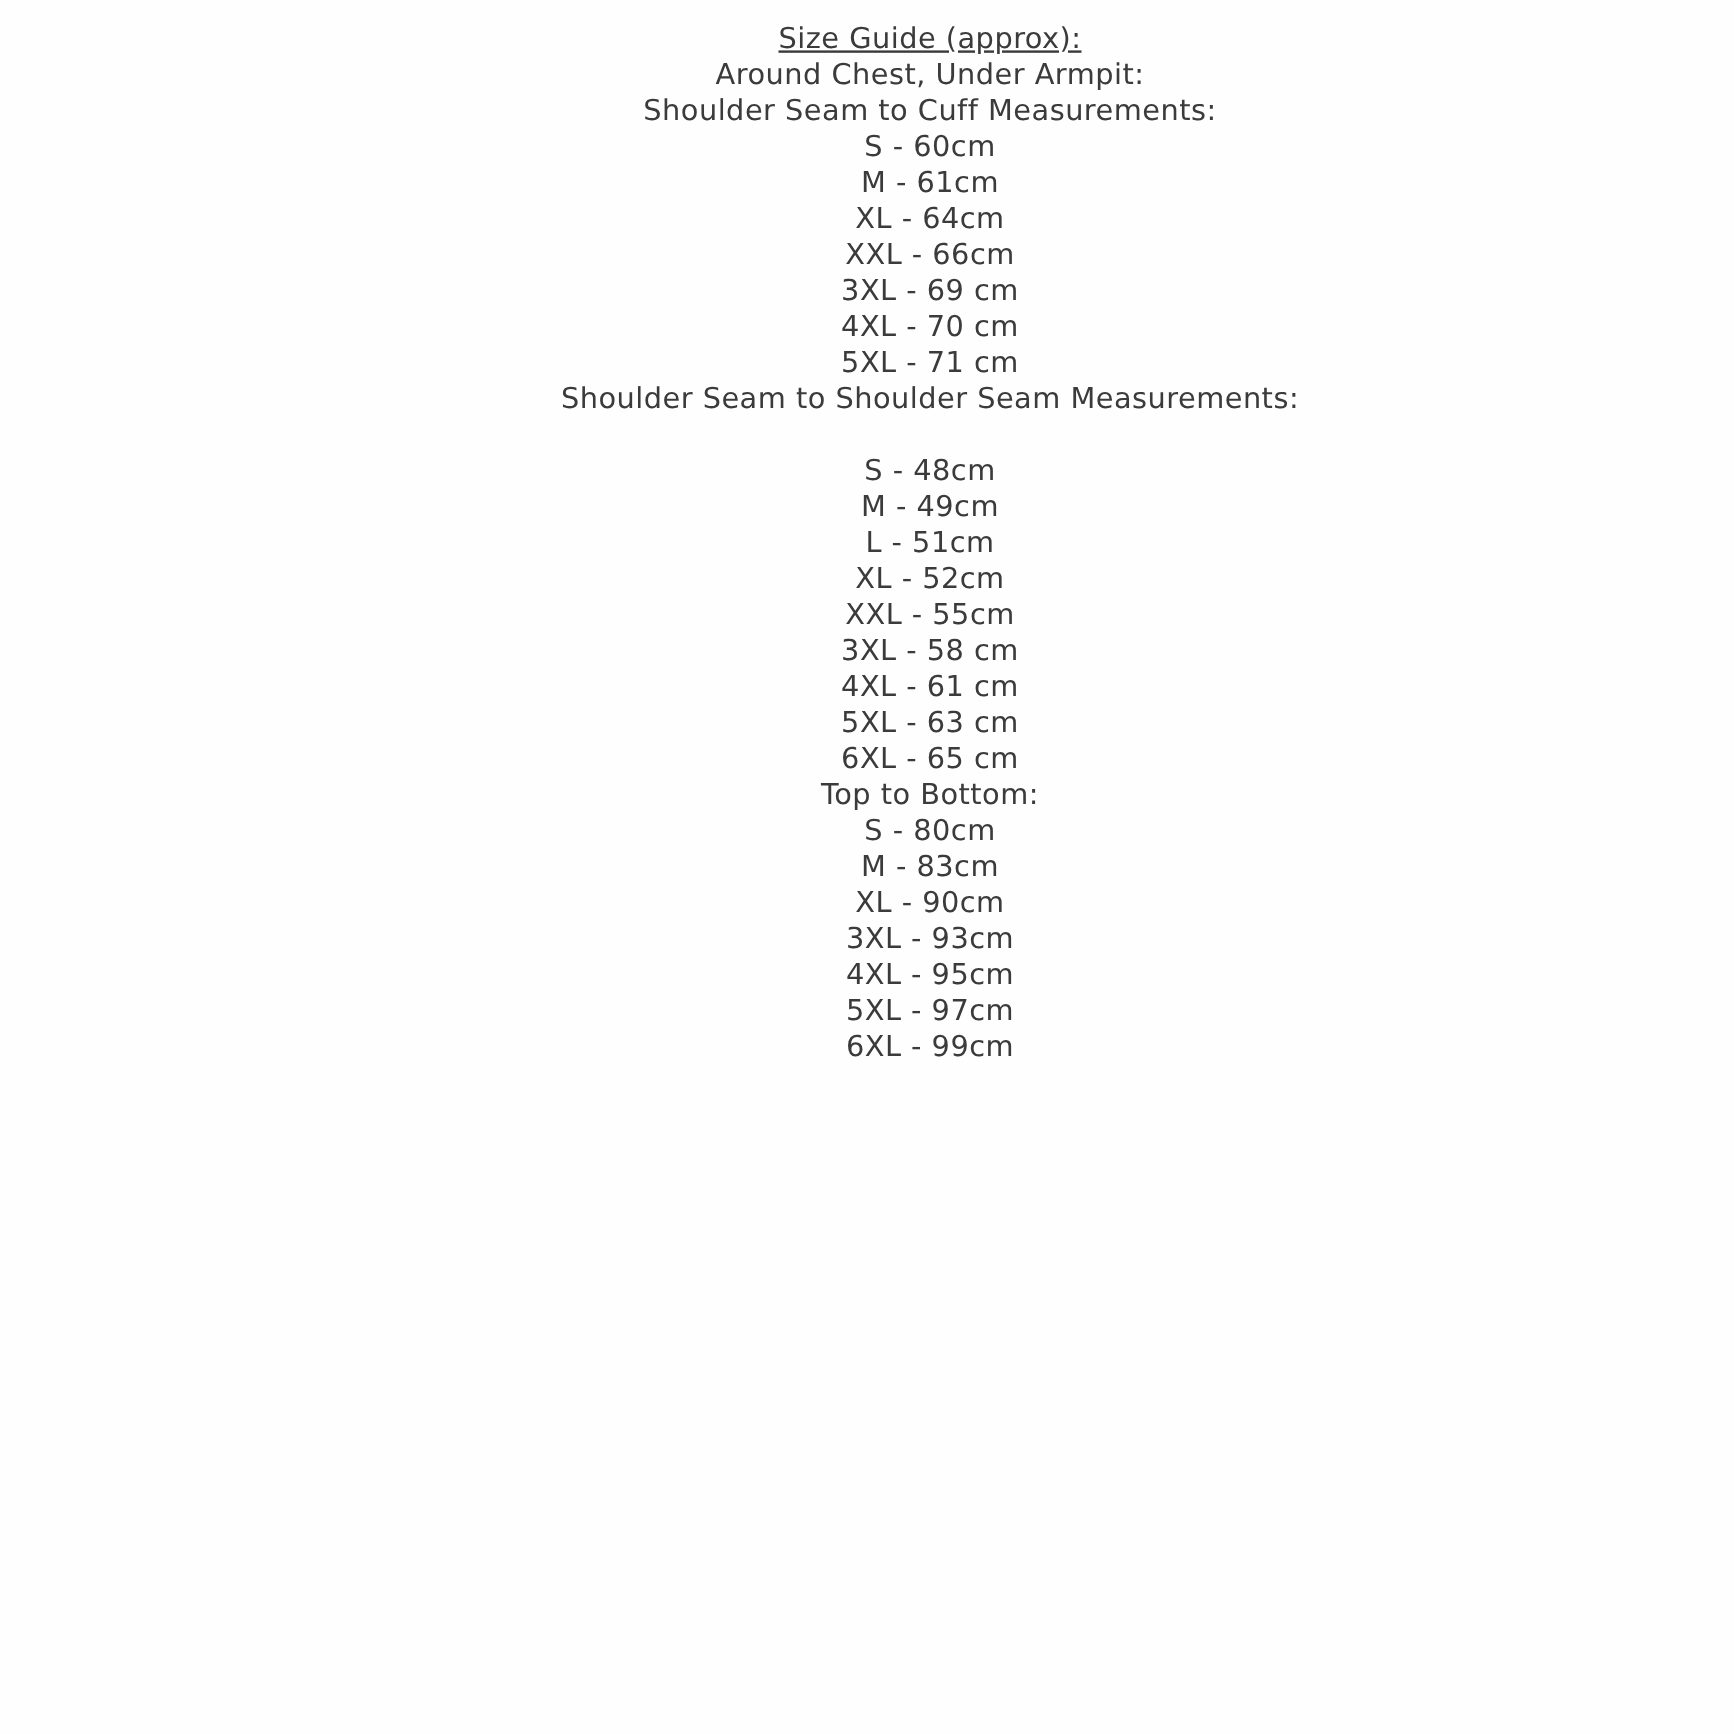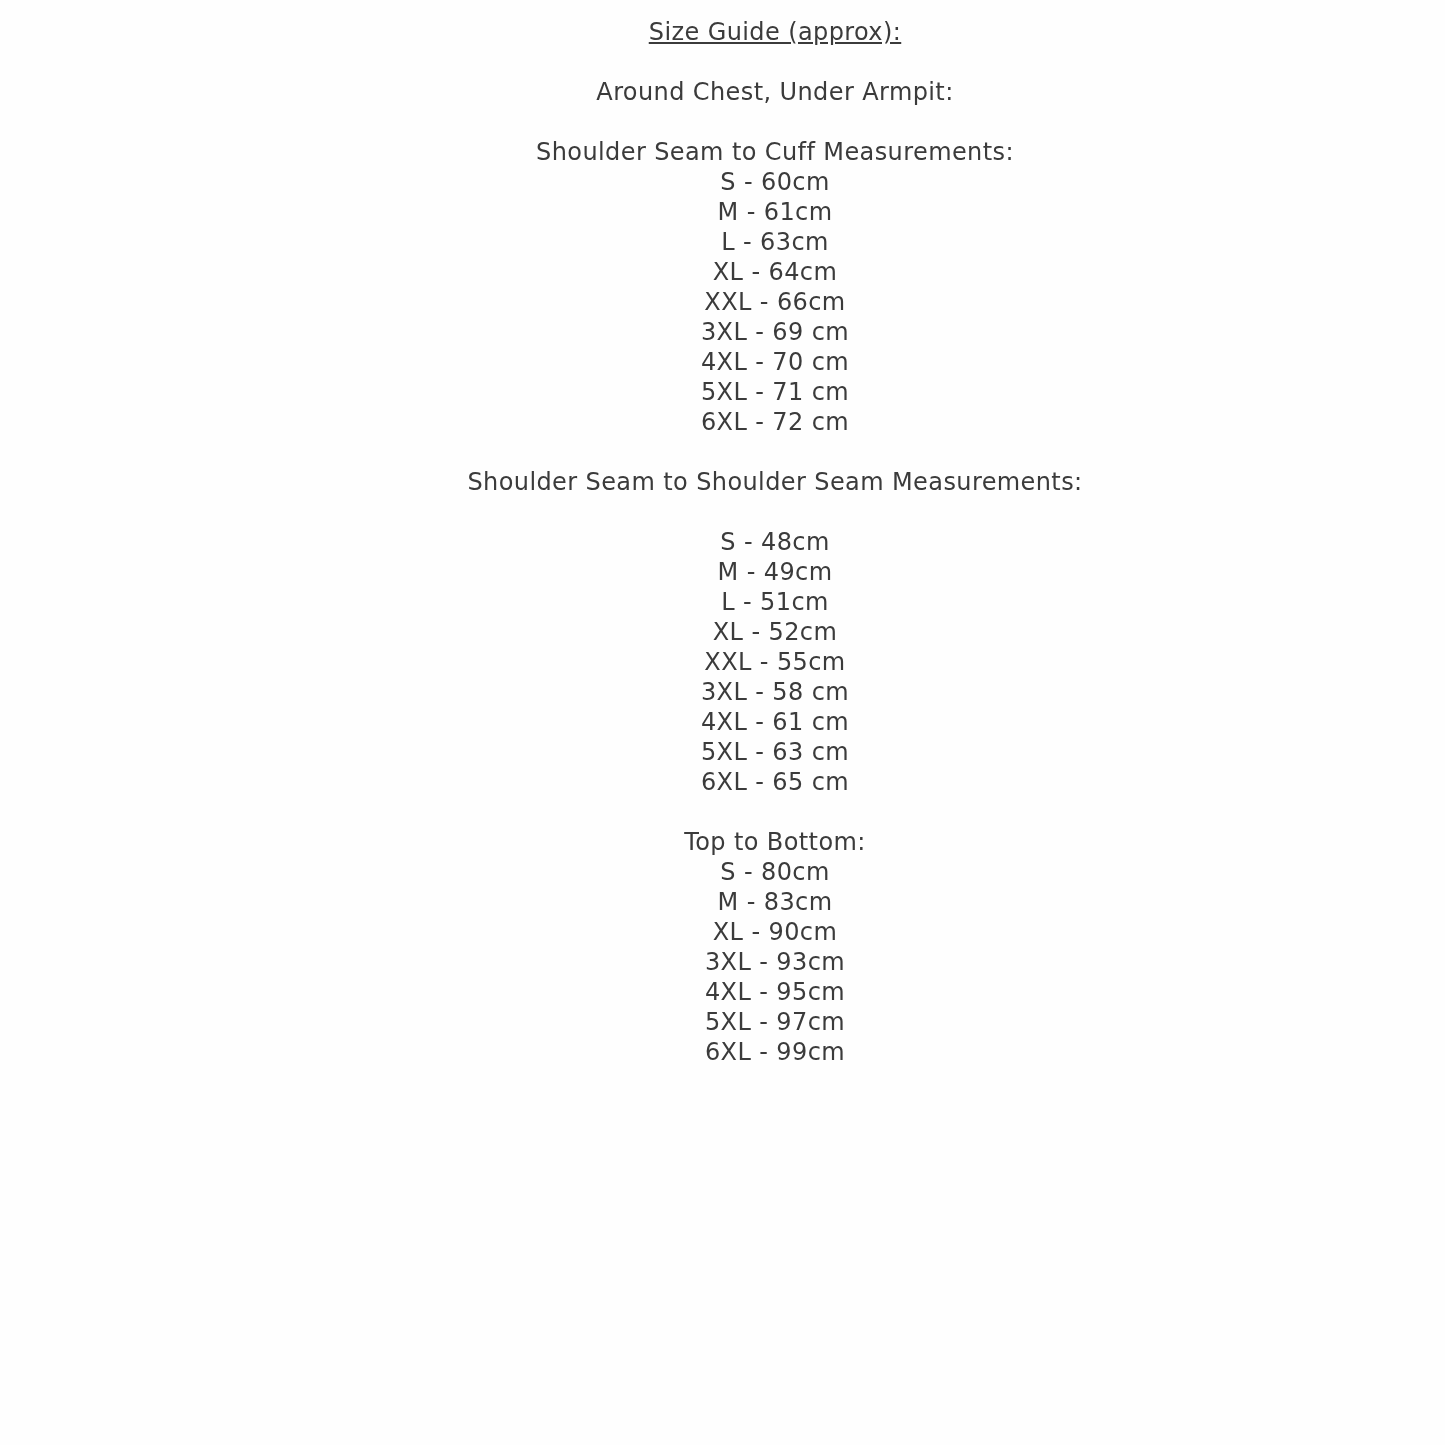--- a/index.html
+++ b/index.html
@@ -25,21 +25,20 @@
   p {
     margin: 0;
     line-height: 30px;
     letter-spacing: 0.4px;
     white-space: pre;
   }
   .title {
     text-decoration: underline;
   }
   .section {
-    margin-top: 30px; 
   }
   .section--gap .items {
     margin-top: 30px; 
   }
 </style>
 </head>
 <body>
 
 <div class="document">
 
@@ -47,27 +46,25 @@
 
   <div class="section section--gap">
     <p class="header">Around Chest, Under Armpit:</p>
   </div>
 
   <div class="section">
     <p class="header">Shoulder Seam to Cuff Measurements:</p>
     <div class="items">
       <p>S - 60cm</p>
       <p>M - 61cm</p>
-      <p>L - 63cm</p>
       <p>XL - 64cm</p>
       <p>XXL - 66cm</p>
       <p>3XL - 69 cm</p>
       <p>4XL - 70 cm</p>
       <p>5XL - 71 cm</p>
-      <p>6XL - 72 cm</p>
     </div>
   </div>
 
   <div class="section section--gap">
     <p class="header">Shoulder Seam to Shoulder Seam Measurements:</p>
     <div class="items">
       <p>S - 48cm</p>
       <p>M - 49cm</p>
       <p>L - 51cm</p>
       <p>XL - 52cm</p>

